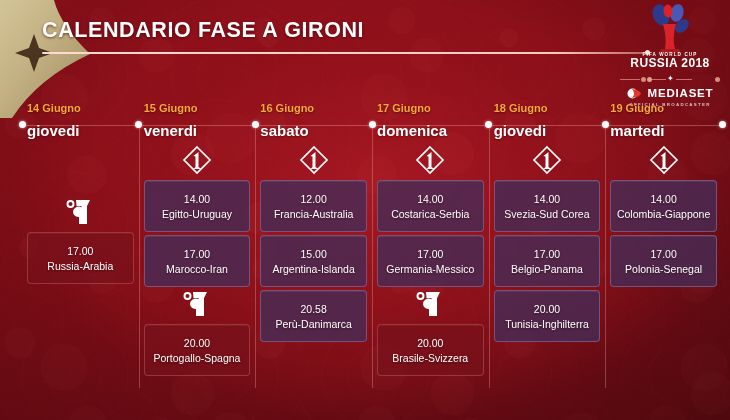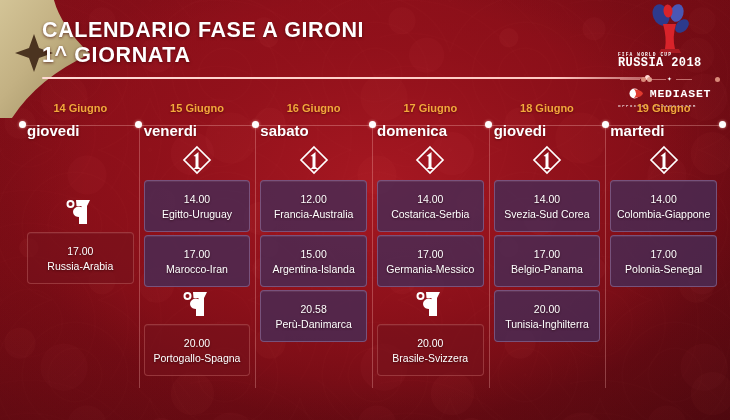--- a/index.html
+++ b/index.html
@@ -97,23 +97,22 @@
     width: 5px; height: 5px;
     border-radius: 50%;
     background: #ffd9d4;
   }
 
   
   .logo-block {
     position: absolute;
     right: 8px; top: 2px;
     width: 104px;
-    text-align: left;
+    text-align: center;
     pointer-events: none;
-    font-family: Liberation Mono, monospace;
   }
   .logo-wc { display:block; margin: 0 auto; }
   .logo-wc-txt {
     margin-top: -2px;
     color: #ffffff;
     font-size: 4.6px;
     font-weight: bold;
     letter-spacing: 1.1px;
   }
   .logo-wc-big {
@@ -197,21 +196,20 @@
     width: 7px; height: 7px;
     border-radius: 50%;
     background: #ffffff;
     box-shadow: 0 0 3px rgba(255,190,180,0.8);
   }
 
   .date {
     color: #f2a93b;
     font-size: 11px;
     font-weight: bold;
-    text-align: center;
     line-height: 13px;
     text-shadow: 0 1px 2px rgba(70,4,10,0.6);
     white-space: nowrap;
   }
   .weekday {
     margin-top: 9px;
     color: #ffffff;
     font-size: 15px;
     font-weight: bold;
     text-align: left;
@@ -286,21 +284,20 @@
         <stop offset="55%" stop-color="#c3b183"></stop>
         <stop offset="100%" stop-color="#9c8b5e"></stop>
       </linearGradient>
     </defs>
     <path d="M -20 -20 L 60 -20 Q 48 22 96 68 Q 44 92 18 132 L -20 132 Z" fill="url(#gg)"></path>
     <path d="M 40 48 L 45 62 L 59 67 L 45 72 L 40 86 L 35 72 L 21 67 L 35 62 Z" fill="#3a2212" opacity="0.88"></path>
   </svg>
 
   <div class="header">
     <div class="title-line">CALENDARIO FASE A GIRONI</div>
-    <div class="title-line">1^ GIORNATA</div>
     <div class="title-rule" style="position:relative;">
       <span class="title-rule-dot"></span>
     </div>
   </div>
 
   <div class="logo-block">
     <svg class="logo-wc" width="62" height="52" viewBox="0 0 62 52">
       <ellipse cx="22" cy="13" rx="8" ry="11" fill="#2d3a8c" transform="rotate(-22 22 13)"></ellipse>
       <ellipse cx="38" cy="11" rx="6.5" ry="9" fill="#4a57b5" transform="rotate(16 38 11)"></ellipse>
       <ellipse cx="43" cy="24" rx="5.5" ry="8" fill="#2d3a8c" transform="rotate(46 43 24)"></ellipse>

